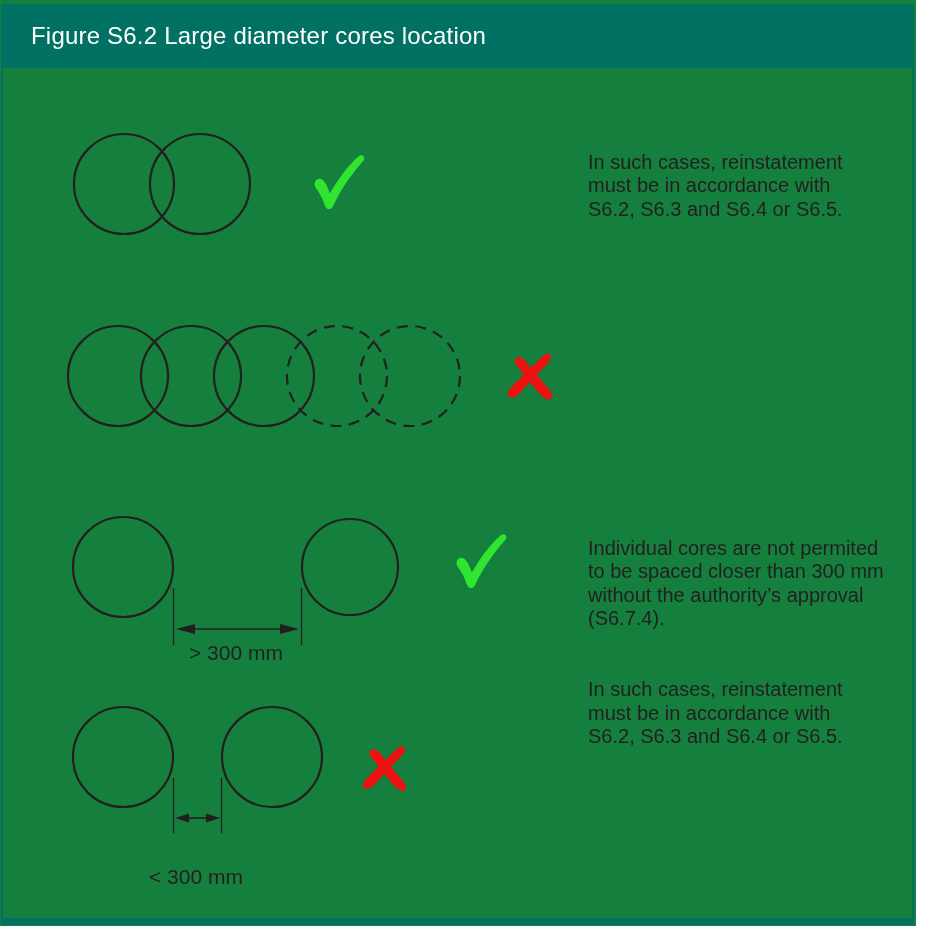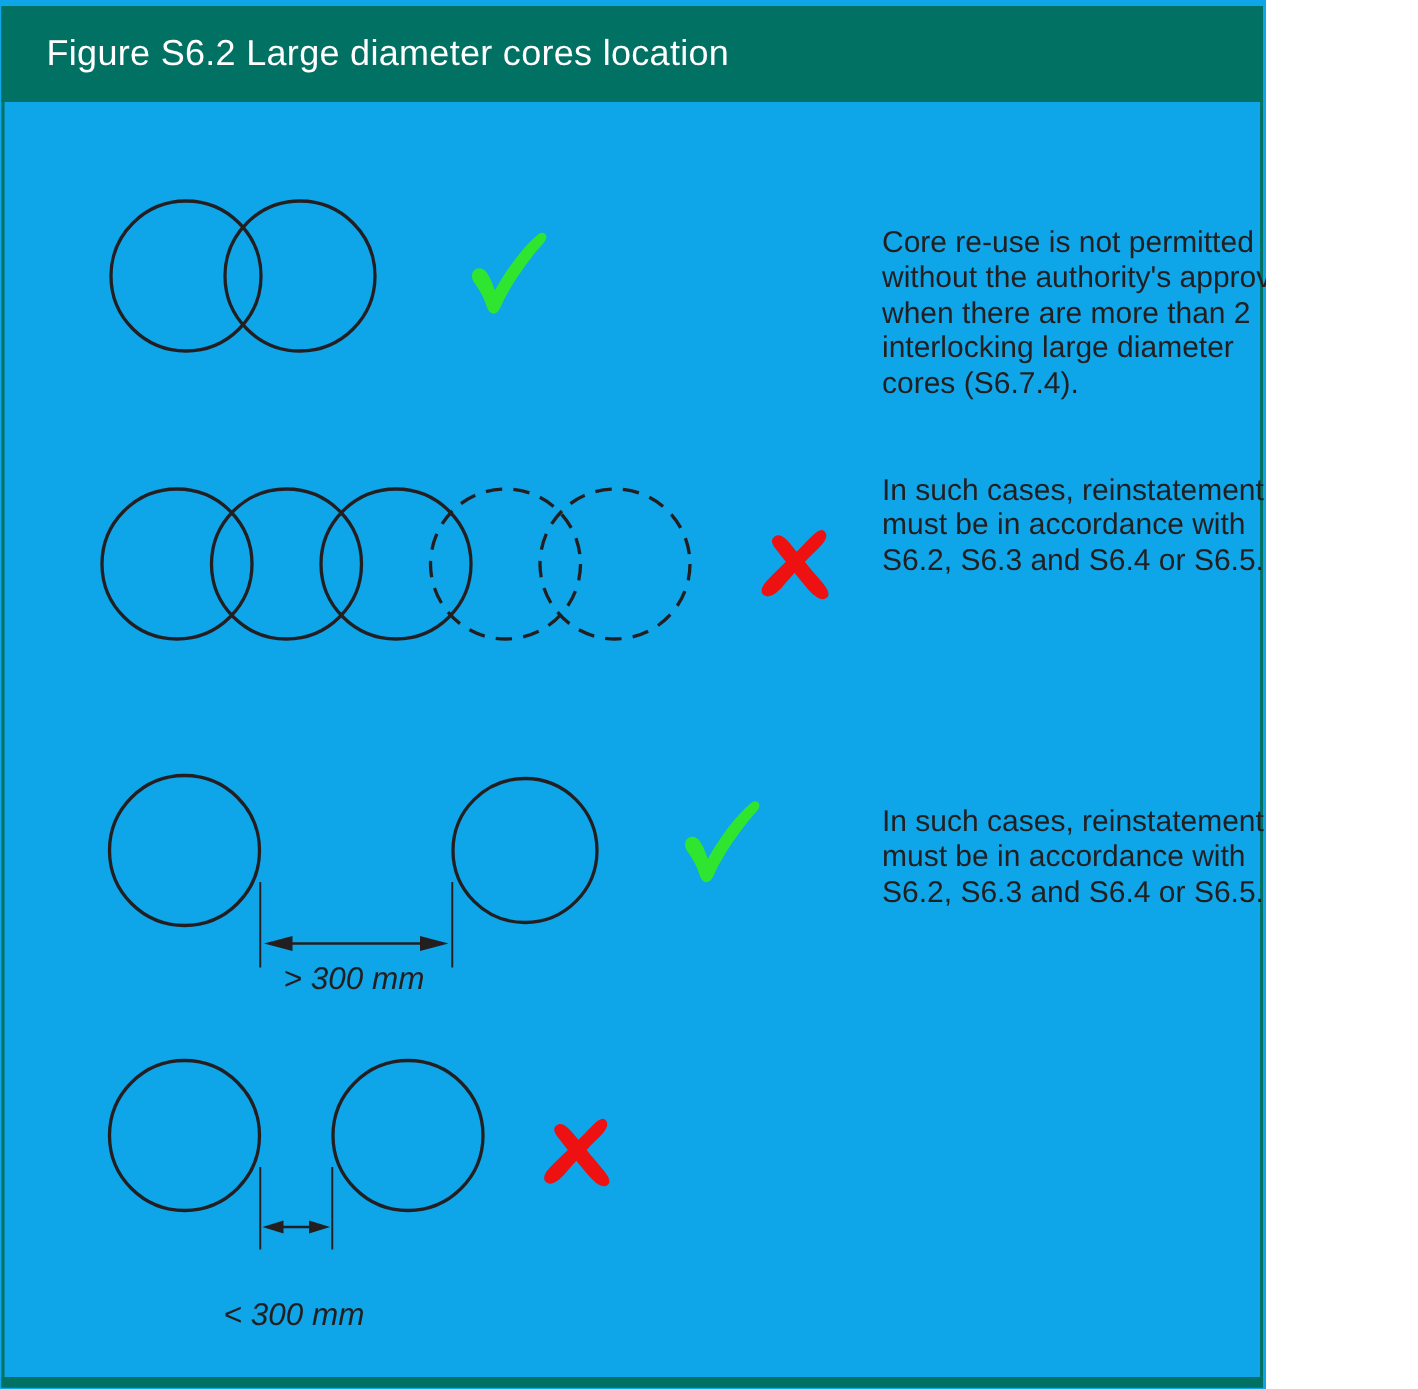--- a/index.html
+++ b/index.html
@@ -1,37 +1,37 @@
 <!DOCTYPE html>
 <html style="--teal: #007162; --green: #2FE52F; --red: #EE1111; --ink: #231F20;"><head>
 <meta charset="utf-8">
 <style>
   html,body{margin:0;padding:0;background:#fff;}
   .page{
-    position:relative;width:844px;height:926px;background:#0ea5e9;overflow:hidden;
+    position:relative;width:916px;height:926px;background:#15803d;overflow:hidden;
     font-family:"Liberation Sans","DejaVu Sans",sans-serif;color:var(--ink,#231F20);
   }
   .frame{position:absolute;left:1px;right:2px;top:4px;bottom:1px;border:2px solid var(--teal,#007162);}
   .titlebar{
     position:absolute;left:1px;right:2px;top:4px;height:64px;background:var(--teal,#007162);
     display:flex;align-items:center;padding-left:30px;box-sizing:border-box;
   }
   .titlebar .title{color:#ffffff;font-size:24px;letter-spacing:.2px;}
   .bottombar{position:absolute;left:1px;right:2px;bottom:1px;height:7px;background:var(--teal,#007162);}
   .diagram{position:absolute;left:0;top:0;width:945px;height:926px;}
   .diagram circle{fill:none;stroke:var(--ink,#231F20);stroke-width:2.2px;}
   .diagram circle.dashed{stroke-dasharray:11 7.5;}
   .diagram line.ext{stroke:var(--ink,#231F20);stroke-width:1.3px;}
   .diagram line.dim{stroke:var(--ink,#231F20);stroke-width:1.6px;}
   .diagram polygon.head{fill:var(--ink,#231F20);stroke:none;}
   .note{position:absolute;left:588px;width:352px;font-size:20px;line-height:23.5px;white-space:pre-line;}
   .note p{margin:0 0 24px 0;}
   .note-1{top:127px;}
   .note-2{top:513px;}
-  .dim-label{position:absolute;width:96px;text-align:center;font-size:21px;white-space:nowrap;font-style:italic;}
+  .dim-label{position:absolute;width:96px;text-align:center;font-size:21px;white-space:nowrap;}
   .dim-label.ok{left:188px;top:641px;}
   .dim-label.bad{left:148px;top:865px;}
   .icon{position:absolute;}
   .icon.check path{fill:var(--green,#2FE52F);}
   .icon.cross path{fill:var(--red,#EE1111);}
   .check-1{left:309px;top:151px;}
   .check-2{left:450px;top:530px;}
   .cross-1{left:504px;top:351px;}
   .cross-2{left:359px;top:744px;}
 </style>
@@ -94,31 +94,30 @@
   <svg class="icon check check-2" width="60" height="61" viewBox="0 0 60 63" xmlns="http://www.w3.org/2000/svg">
     <path d="M7 38 C3.5 32.5 8.5 26.5 13.8 29.6 C17 31.6 19.6 37.8 21.6 44 C30.4 28 42.8 12.4 51.2 5.6 C55.6 2 59.4 6.6 55.6 10.8 C45.2 22.2 31.8 41.2 25.4 56 C22.8 61.8 17.8 61.2 16 55.2 C14.2 48.8 10.6 43.2 7 38 Z"></path>
   </svg>
 
   <svg class="icon cross cross-2" width="49" height="47" viewBox="0 0 52 50" xmlns="http://www.w3.org/2000/svg">
     <path d="M47 2.5 C50.5 5 48.5 9.8 43.5 14.5 C36.5 21.2 26 32.2 18.8 40.8 C15 45.4 9.2 49.8 5.6 47.2 C2.2 44.8 4.4 40.2 8.4 36.2 C15.2 29.2 24.4 20.6 31.6 13.6 C37.4 8 43.6 0 47 2.5 Z"></path>
     <path d="M12.5 6.8 C16.2 3.6 20.6 7.6 24.8 12.8 C30.6 19.8 37.8 28.8 43.8 35.8 C48.8 41.6 52.2 46.2 49 49 C45.8 51.8 40.4 48 35.2 41.9 C28.8 34.4 21.6 25.2 16.4 18.6 C12.6 13.7 9 9.8 12.5 6.8 Z"></path>
   </svg>
 
   <div class="note note-1">
-    <p>Core re-use is not permitted
-without the authority's approval
-when there are more than 2
-interlocking large diameter
-cores (S6.7.4).</p>
     <p>In such cases, reinstatement
 must be in accordance with
 S6.2, S6.3 and S6.4 or S6.5.</p>
   </div>
 
   <div class="note note-2">
+    <p>Individual cores are not permited
+to be spaced closer than 300 mm
+without the authority’s approval
+(S6.7.4).</p>
     <p>In such cases, reinstatement
 must be in accordance with
 S6.2, S6.3 and S6.4 or S6.5.</p>
   </div>
 
   <div class="dim-label ok">&gt; 300 mm</div>
   <div class="dim-label bad">&lt; 300 mm</div>
 
   <div class="bottombar"></div>
 

